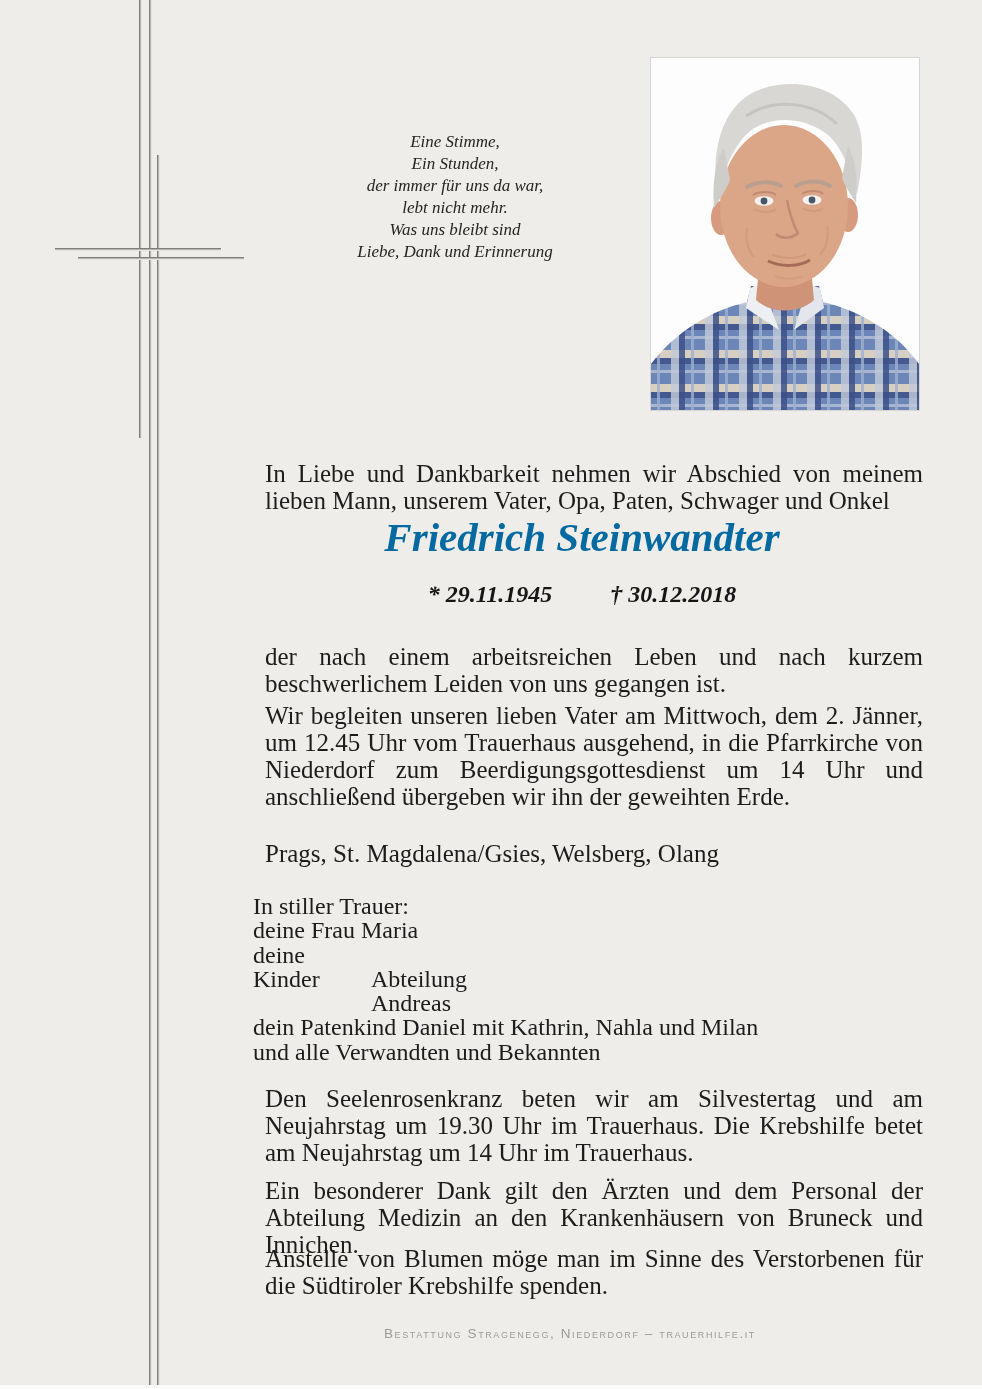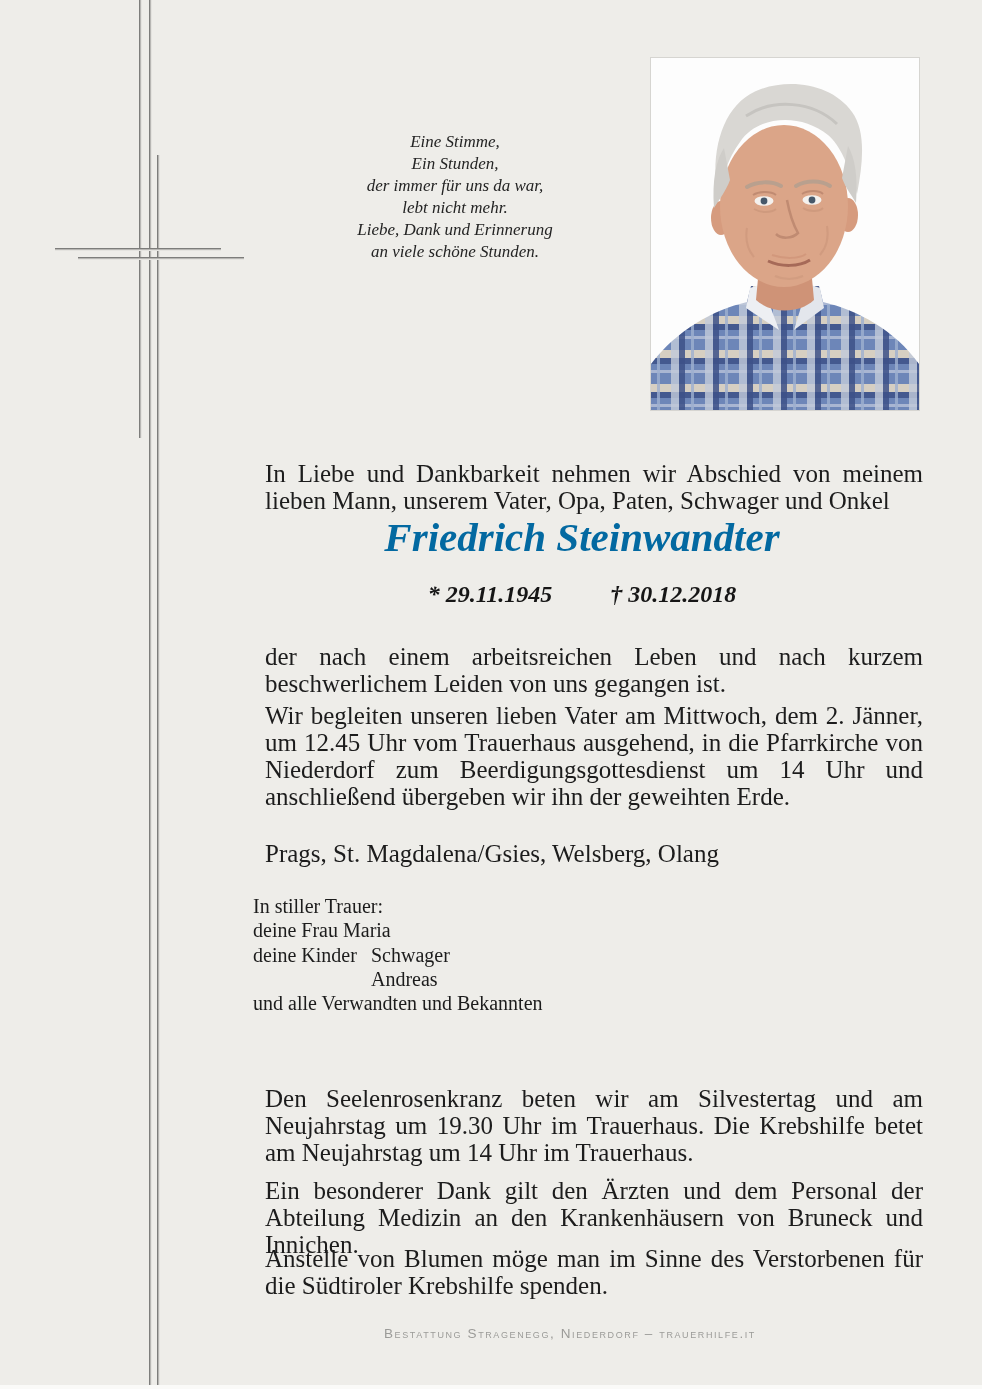--- a/index.html
+++ b/index.html
@@ -46,21 +46,21 @@
   .dates{
     position:absolute;left:253px;top:581px;width:658px;
     display:flex;justify-content:center;gap:58px;
     font-size:24px;font-weight:bold;font-style:italic;color:#161616;
   }
   .p-passing{top:631px;}
   .p-funeral{top:690px;}
   .p-places{top:828px;text-align:left;}
   .mourners{
     position:absolute;left:253px;top:894px;width:658px;
-    font-size:20px;line-height:24.3px;text-align:left;
+    font-size:24px;line-height:24.3px;text-align:left;
   }
   .children-label{display:inline-block;width:118px;}
   .child-indent{padding-left:118px;}
   .p-rosary{top:1073px;}
   .p-thanks{top:1165px;}
   .p-donations{top:1233px;}
   .footer{
     position:absolute;left:140px;top:1326px;width:860px;
     text-align:center;
     font-family:"Liberation Sans","DejaVu Sans",sans-serif;
@@ -80,22 +80,22 @@
     <div class="cross-line cl-v cl-v3"></div>
     <div class="cross-line cl-h cl-h1"></div>
     <div class="cross-line cl-h cl-h2"></div>
   </div>
 
   <div class="poem">
     <div>Eine Stimme,</div>
     <div>Ein Stunden,</div>
     <div>der immer für uns da war,</div>
     <div>lebt nicht mehr.</div>
+    <div>Was uns bleibt sind</div>
     <div>Liebe, Dank und Erinnerung</div>
-    <div>an viele schöne Stunden.</div>
   </div>
 
   <figure class="photo">
     <svg viewBox="0 0 268 352" aria-hidden="true">
       <defs>
         <pattern id="plaid" width="34" height="34" patternUnits="userSpaceOnUse">
           <rect width="34" height="34" fill="#6d86b8"></rect>
           <rect y="20" width="34" height="8" fill="#d6cfc2"></rect>
           <rect y="28" width="34" height="6" fill="#44598f"></rect>
           <rect y="6" width="34" height="3" fill="#a9b6d2"></rect>
@@ -158,23 +158,24 @@
   <p class="para p-passing">der nach einem arbeitsreichen Leben und nach kurzem beschwerlichem Leiden von uns gegangen ist.</p>
 
   <p class="para p-funeral">Wir begleiten unseren lieben Vater am Mittwoch, dem 2. Jänner, um 12.45 Uhr vom Trauerhaus ausgehend, in die Pfarrkirche von Niederdorf zum Beerdigungsgottesdienst um 14 Uhr und anschließend übergeben wir ihn der geweihten Erde.</p>
 
   <p class="para p-places">Prags, St. Magdalena/Gsies, Welsberg, Olang</p>
 
   <div class="mourners">
     <div>In stiller Trauer:</div>
     <div>deine Frau Maria</div>
     <div>
-      <span class="children-label">deine Kinder</span><span>Schwager</span>
+      <span class="children-label">deine Kinder</span><span>Abteilung</span>
     </div>
     <div class="child-indent">Andreas</div>
+    <div>dein Patenkind Daniel mit Kathrin, Nahla und Milan</div>
     <div>und alle Verwandten und Bekannten</div>
   </div>
 
   <p class="para p-rosary">Den Seelenrosenkranz beten wir am Silvestertag und am Neujahrstag um 19.30 Uhr im Trauerhaus. Die Krebshilfe betet am Neujahrstag um 14 Uhr im Trauerhaus.</p>
 
   <p class="para p-thanks">Ein besonderer Dank gilt den Ärzten und dem Personal der Abteilung Medizin an den Krankenhäusern von Bruneck und Innichen.</p>
 
   <p class="para p-donations">Anstelle von Blumen möge man im Sinne des Verstorbenen für die Südtiroler Krebshilfe spenden.</p>
 
   <footer class="footer">Bestattung Stragenegg, Niederdorf – trauerhilfe.it</footer>

